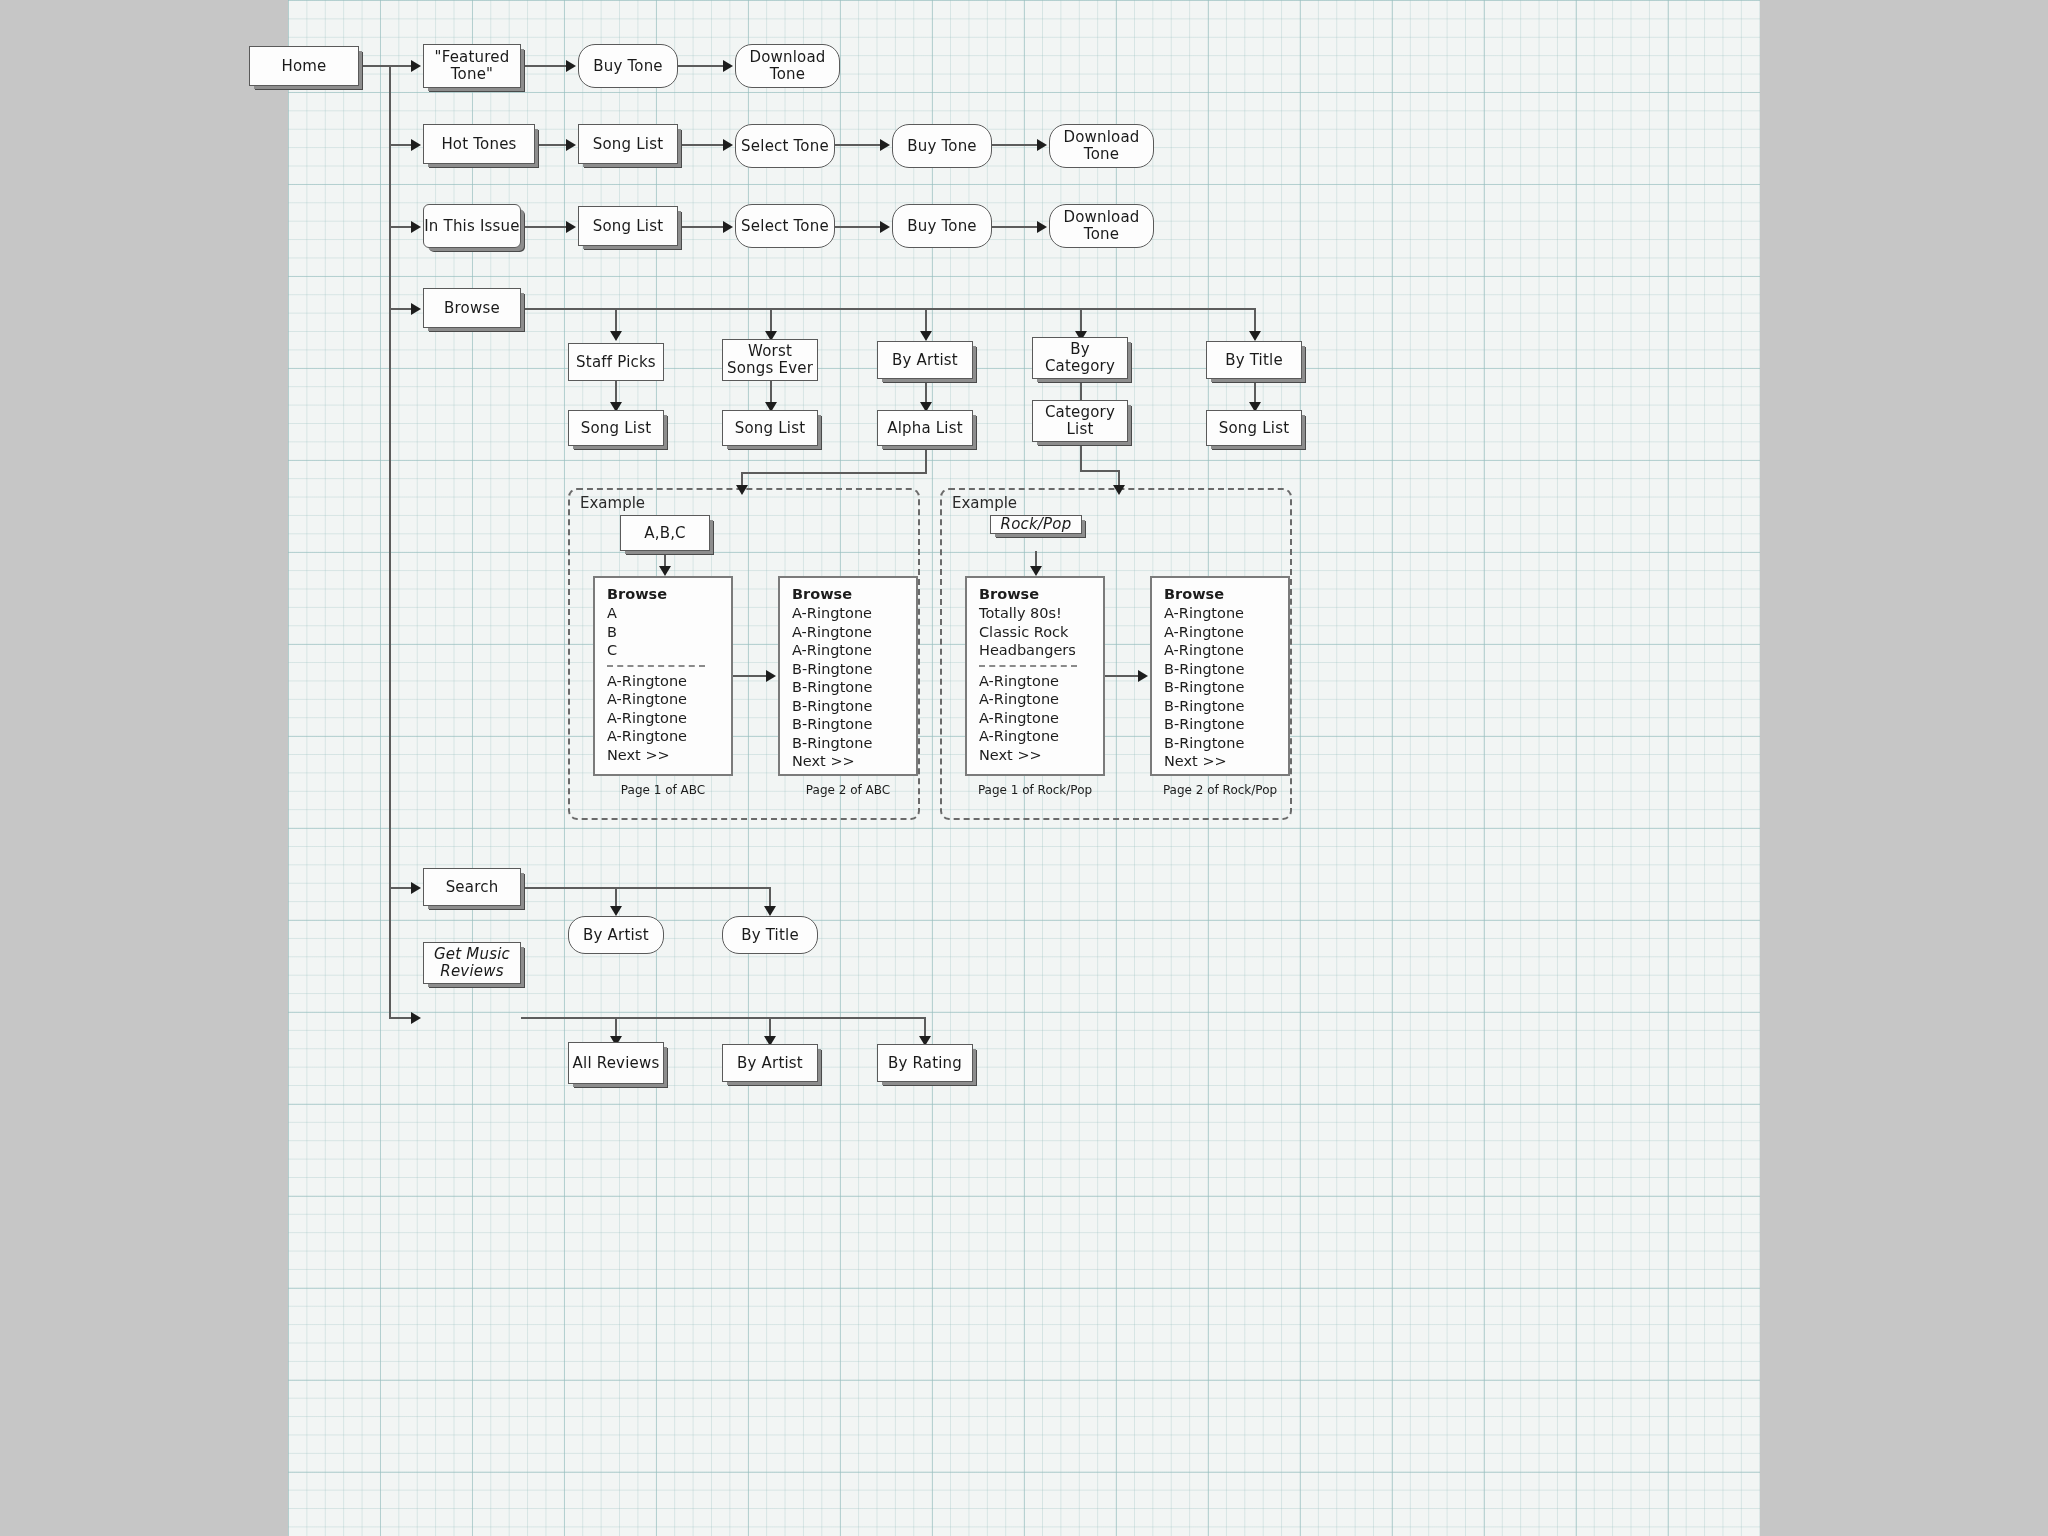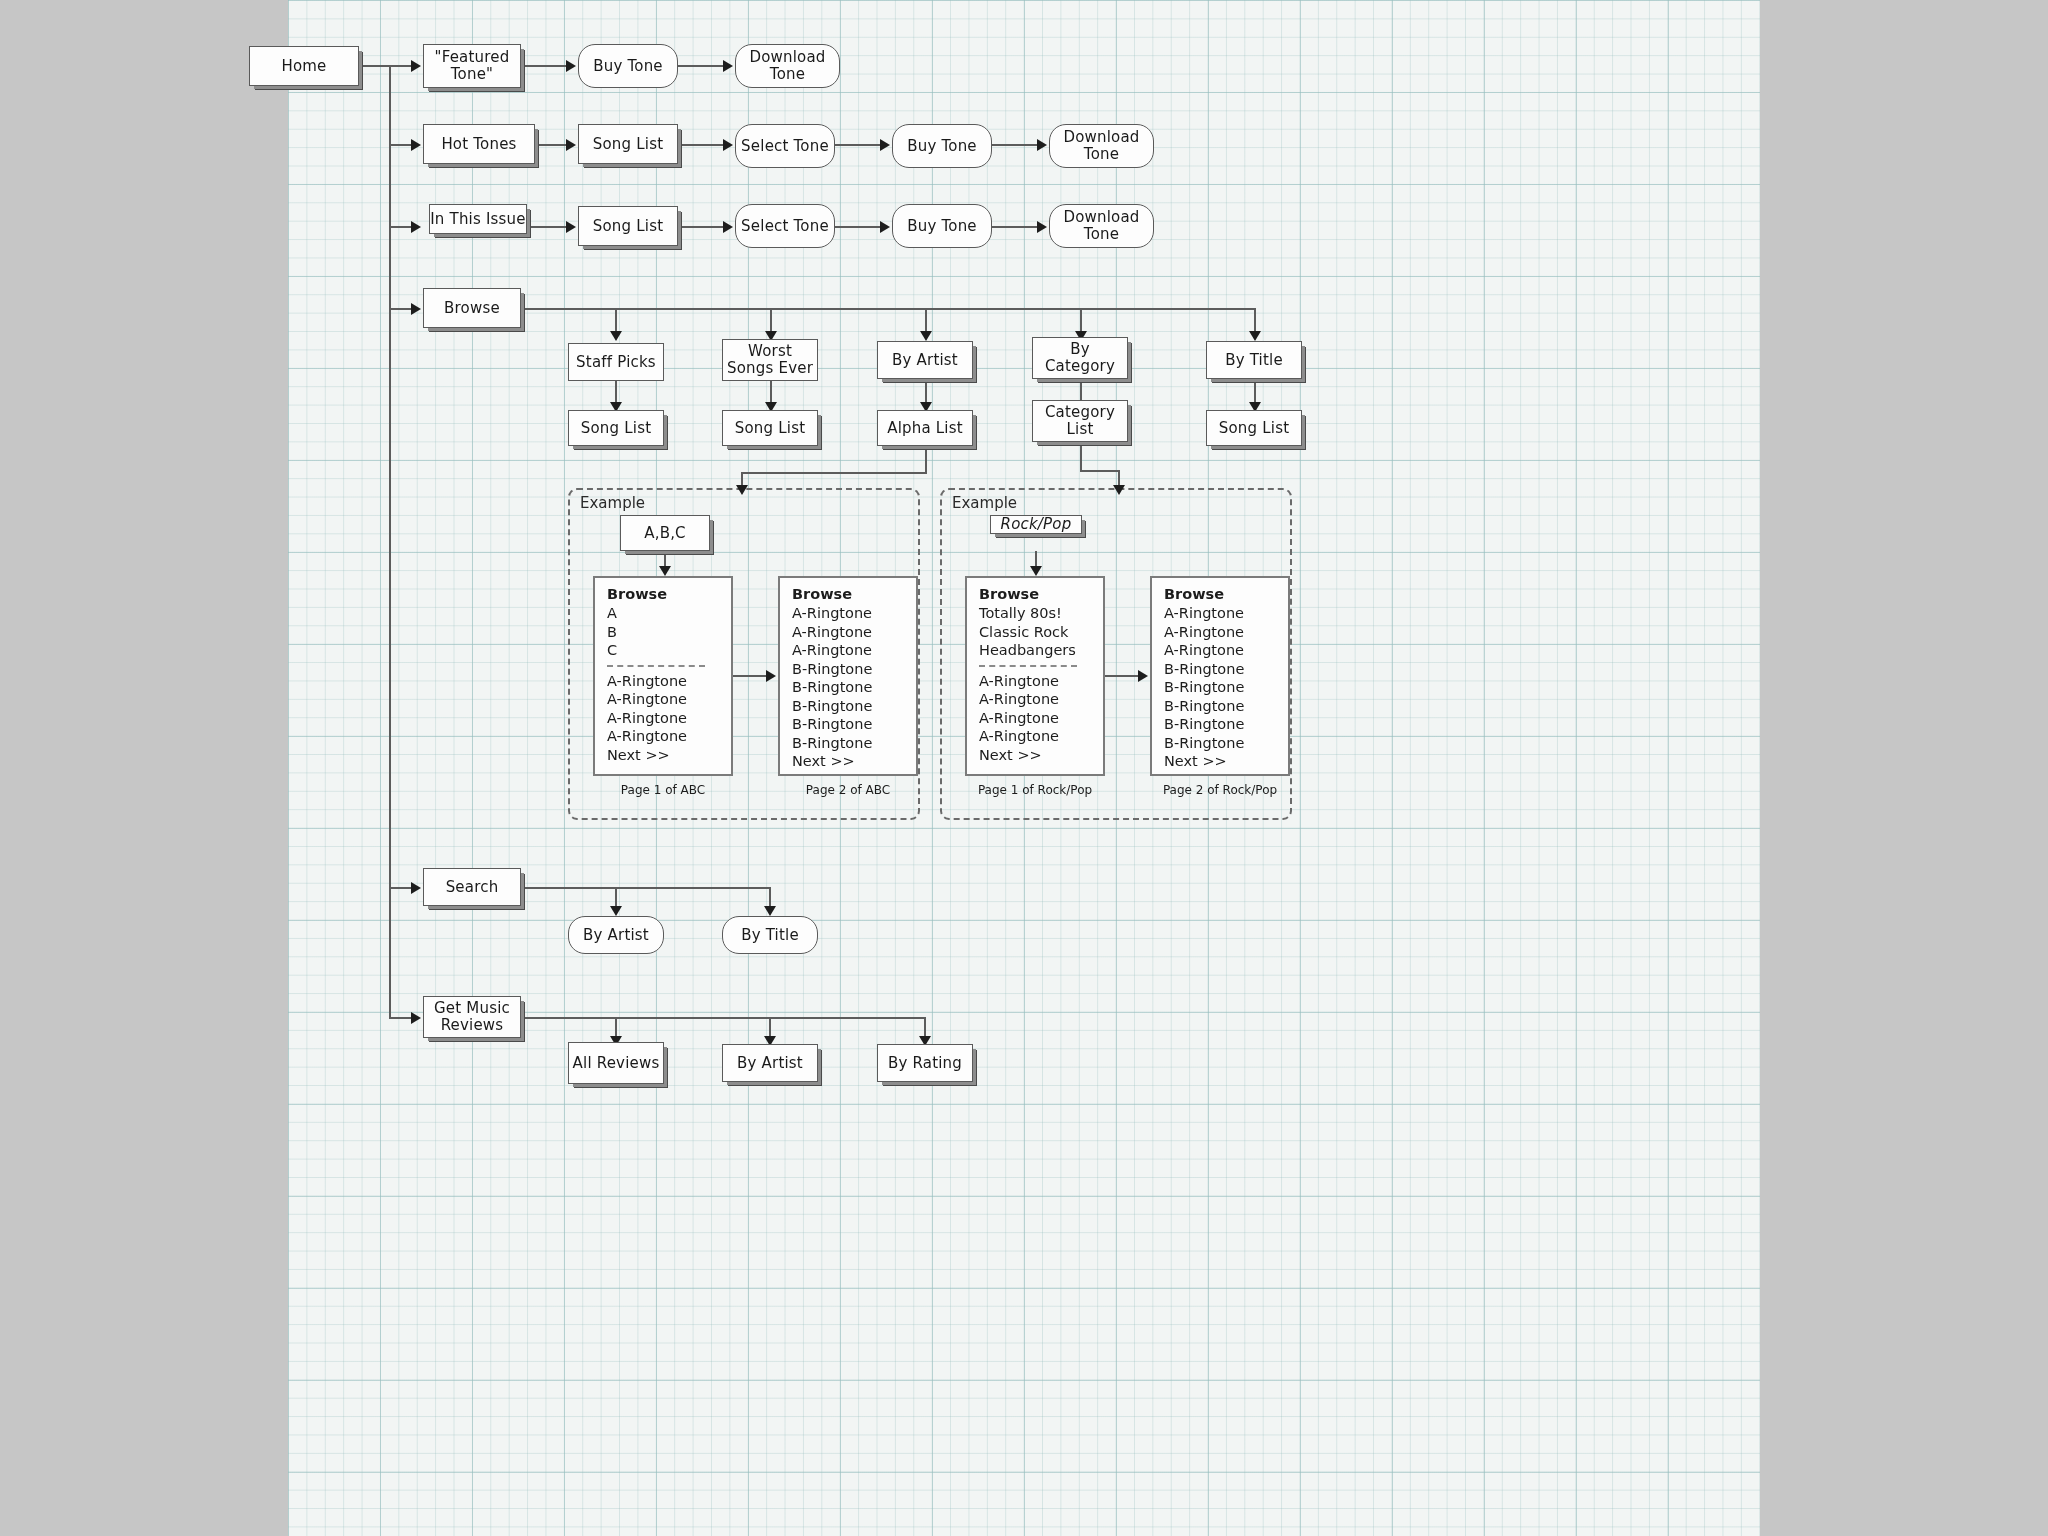--- a/index.html
+++ b/index.html
@@ -90,21 +90,21 @@
       <span>Buy Tone</span>
     </div>
     <div class="h" style="left:704px;top:144px;width:48px;"></div>
     <div class="arr-r" style="left:749px;top:139px;"></div>
     <div class="node rounded" style="left:761px;top:124px;width:105px;height:44px;">
       <span>Download Tone</span>
     </div>
 
     <div class="h" style="left:101px;top:226px;width:24px;"></div>
     <div class="arr-r" style="left:123px;top:221px;"></div>
-    <div class="node shadow" style="left:141px;top:204px;width:98px;height:30px;">
+    <div class="node shadow" style="left:135px;top:204px;width:98px;height:44px;border-radius:6px;">
       <span>In This Issue</span>
     </div>
     <div class="h" style="left:233px;top:226px;width:48px;"></div>
     <div class="arr-r" style="left:278px;top:221px;"></div>
     <div class="node shadow" style="left:290px;top:206px;width:100px;height:40px;">
       <span>Song List</span>
     </div>
     <div class="h" style="left:390px;top:226px;width:48px;"></div>
     <div class="arr-r" style="left:435px;top:221px;"></div>
     <div class="node rounded" style="left:447px;top:204px;width:100px;height:44px;">
@@ -286,21 +286,21 @@
       <span>By Artist</span>
     </div>
     <div class="v" style="left:481px;top:887px;height:22px;"></div>
     <div class="arr-d" style="left:476px;top:906px;"></div>
     <div class="node rounded" style="left:434px;top:916px;width:96px;height:38px;">
       <span>By Title</span>
     </div>
 
     <div class="h" style="left:101px;top:1017px;width:24px;"></div>
     <div class="arr-r" style="left:123px;top:1012px;"></div>
-    <div class="node shadow" style="left:135px;top:996px;width:98px;height:42px;">
+    <div class="node shadow" style="left:135px;top:942px;width:98px;height:42px;font-style:italic;">
       <span>Get Music Reviews</span>
     </div>
     <div class="h" style="left:233px;top:1017px;width:404px;"></div>
     <div class="v" style="left:327px;top:1017px;height:22px;"></div>
     <div class="arr-d" style="left:322px;top:1036px;"></div>
     <div class="node shadow" style="left:280px;top:1042px;width:96px;height:42px;">
       <span>All Reviews</span>
     </div>
     <div class="v" style="left:481px;top:1017px;height:22px;"></div>
     <div class="arr-d" style="left:476px;top:1036px;"></div>

